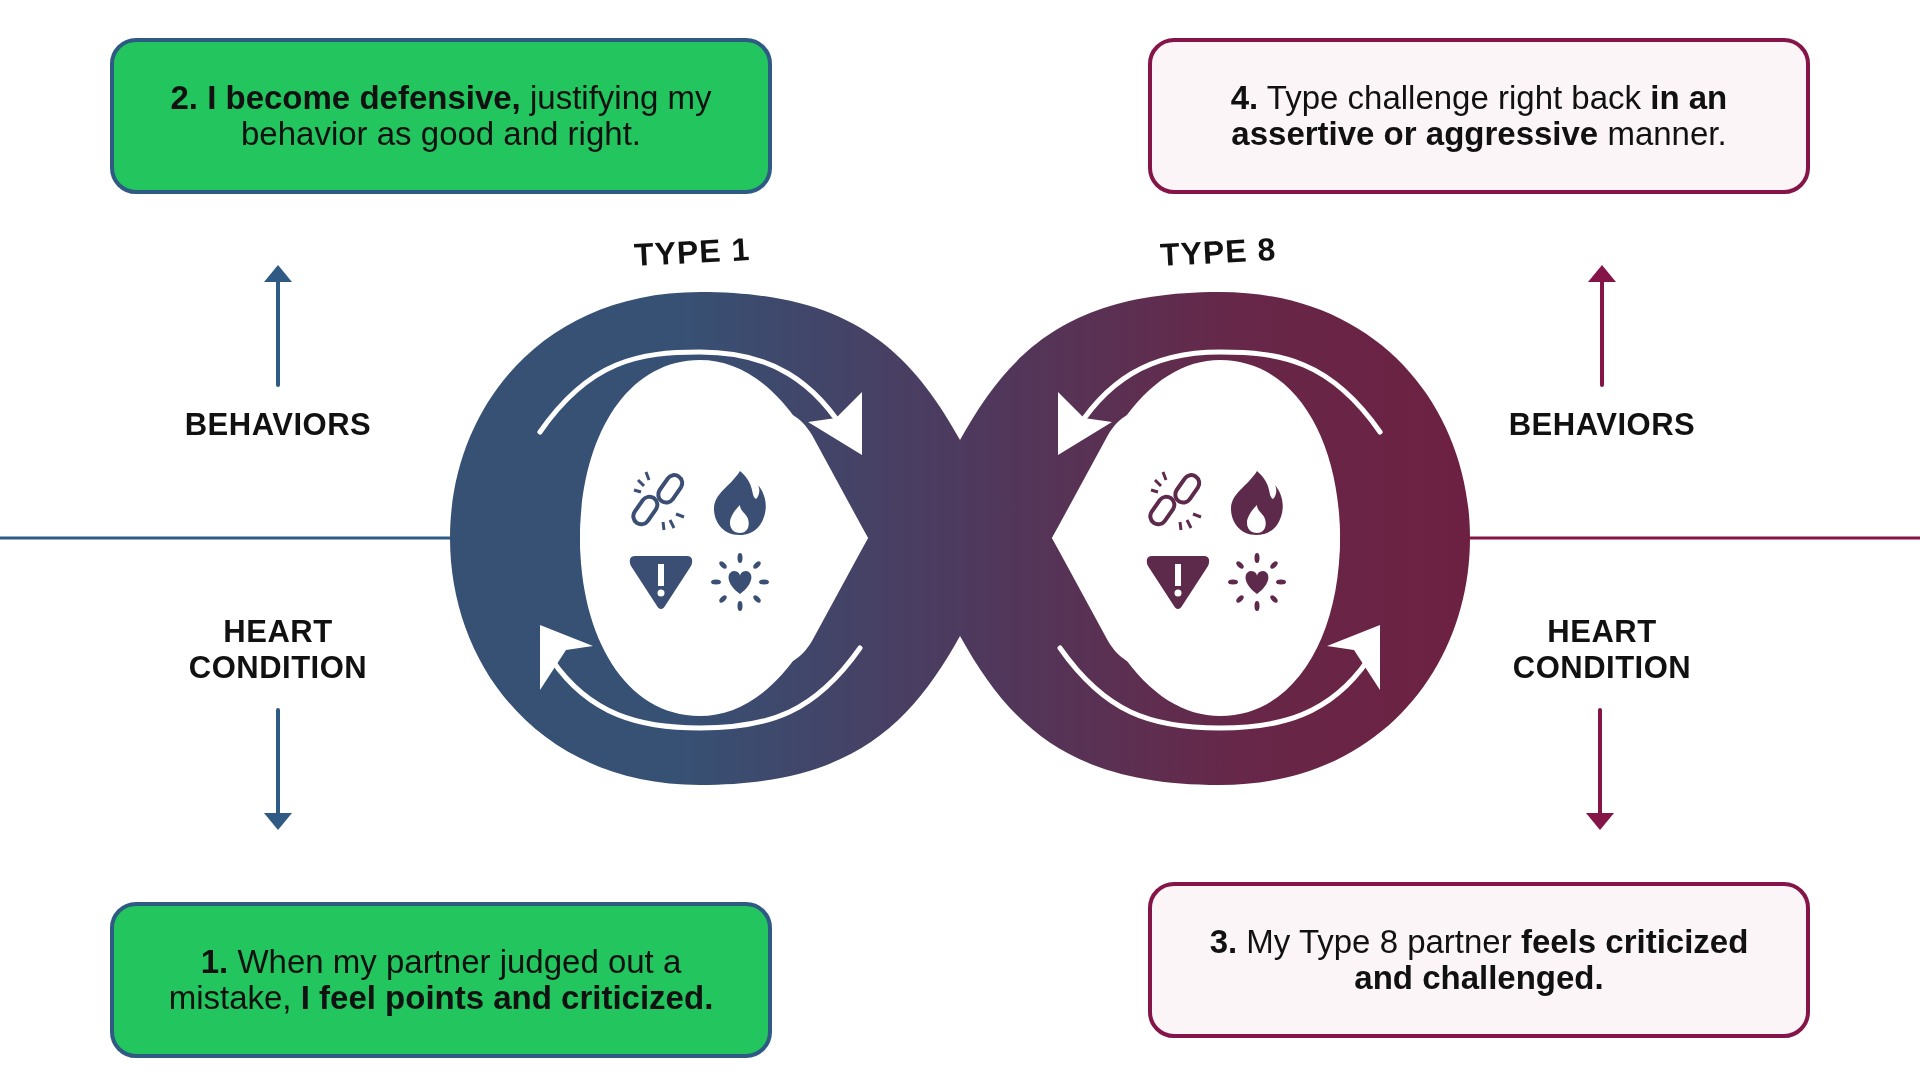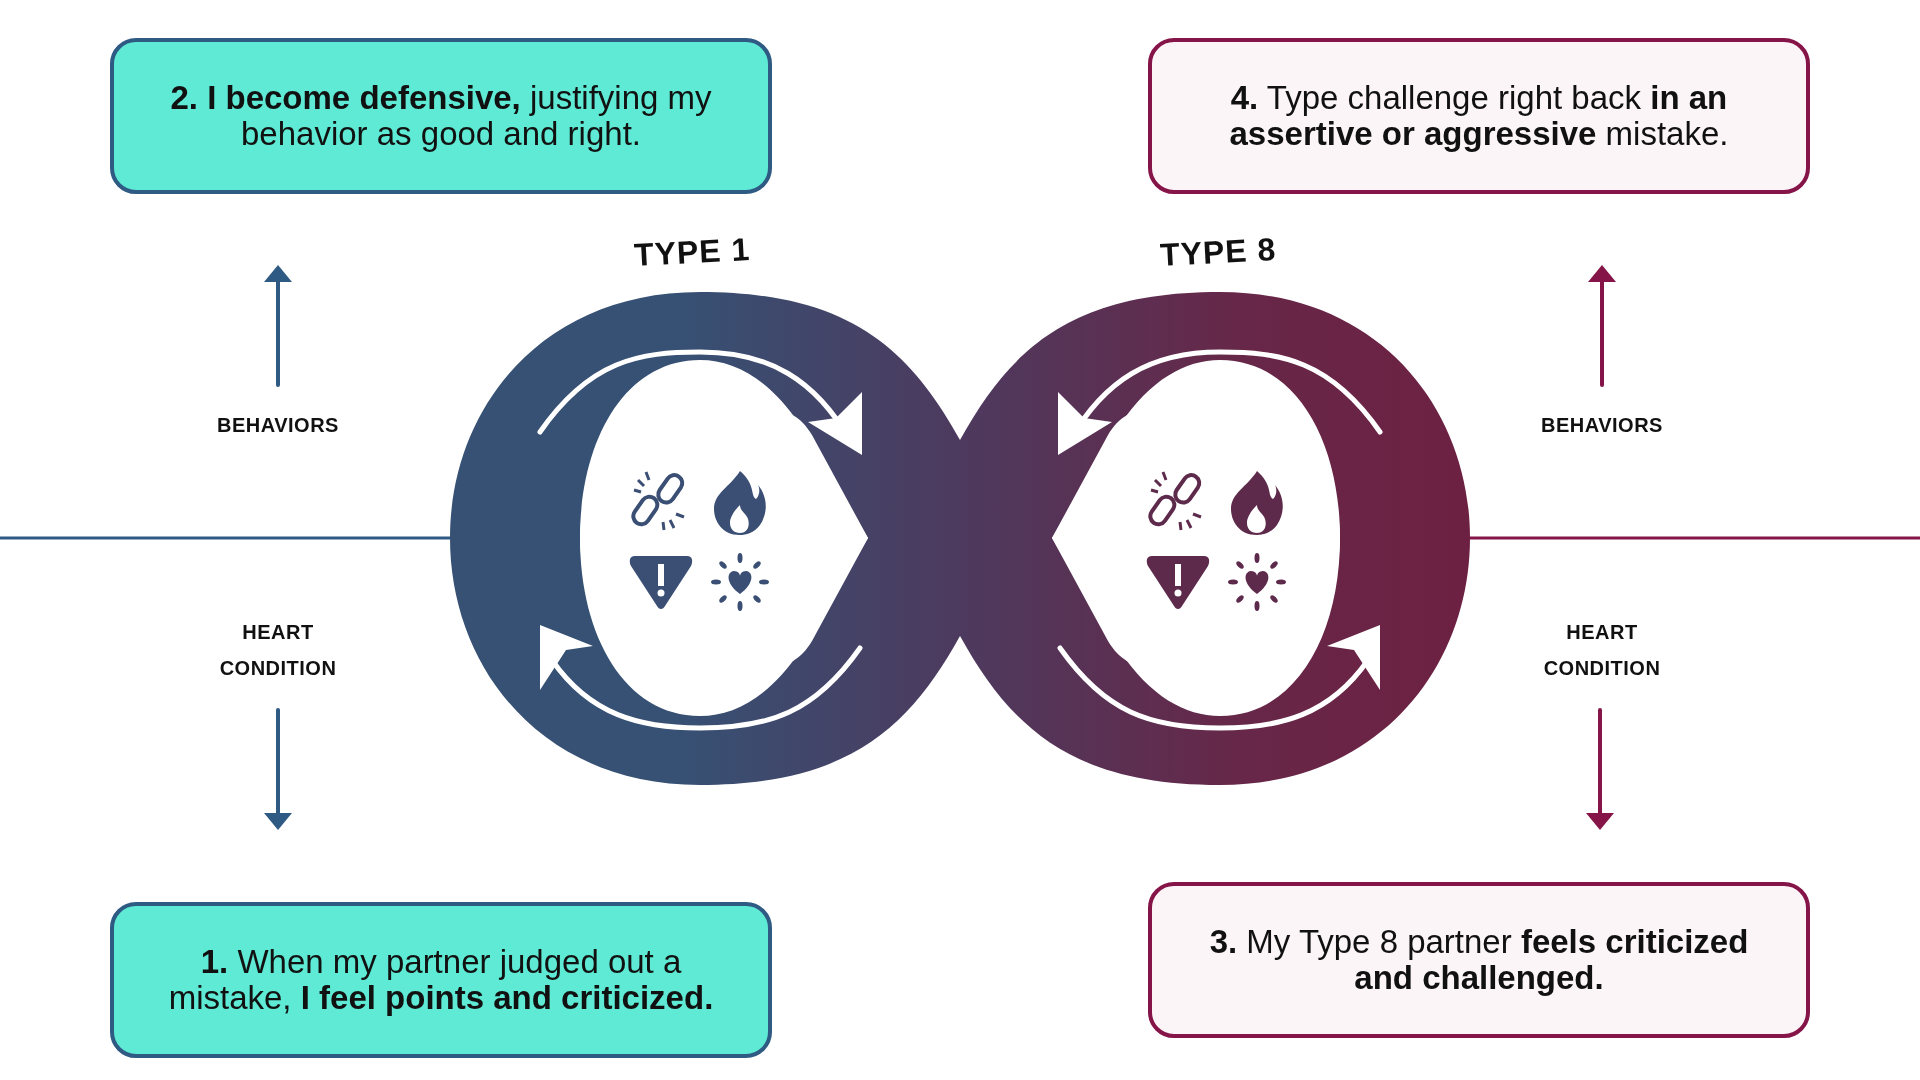--- a/index.html
+++ b/index.html
@@ -2,29 +2,29 @@
 <html><head>
   <meta charset="utf-8">
   <style>
     html, body { margin: 0; padding: 0; background: #ffffff; }
     body { width: 1920px; height: 1080px; position: relative; overflow: hidden; font-family: "Liberation Sans", "DejaVu Sans", sans-serif; color: #111; }
     .box {
       position: absolute; box-sizing: border-box; width: 662px; height: 156px;
       border-radius: 26px; border: 4px solid; display: flex; align-items: center; justify-content: center;
       text-align: center; font-size: 33px; line-height: 36px; padding: 0 50px;
     }
-    .box.blue { border-color: #2e5a83; background: #5eead4; }
+    .box.blue { border-color: #2e5a83; background: #22c55e; }
     .box.red { border-color: #851548; background: #fcf5f8; }
     .box b { font-weight: 700; }
     .box-text { display: block; }
     #box-tl { left: 110px; top: 38px; }
     #box-tr { left: 1148px; top: 38px; }
     #box-bl { left: 110px; top: 902px; }
     #box-br { left: 1148px; top: 882px; }
-    .side-label { position: absolute; width: 300px; text-align: center; font-weight: 700; font-size: 20px; line-height: 36px; letter-spacing: 0.5px; color: #111; }
+    .side-label { position: absolute; width: 300px; text-align: center; font-weight: 700; font-size: 31px; line-height: 36px; letter-spacing: 0.5px; color: #111; }
     #lbl-beh-l { left: 128px; top: 407px; }
     #lbl-heart-l { left: 128px; top: 614px; }
     #lbl-beh-r { left: 1452px; top: 407px; }
     #lbl-heart-r { left: 1452px; top: 614px; }
     .type-label { position: absolute; font-weight: 700; font-size: 32px; color: #111; letter-spacing: 1px; }
     #type1 { left: 634px; top: 234px; transform: rotate(-3deg); }
     #type8 { left: 1160px; top: 234px; transform: rotate(-3deg); }
     svg.diagram { position: absolute; left: 0; top: 0; }
   </style>
 </head>
@@ -185,21 +185,21 @@
 <div id="lbl-heart-r" class="side-label">
   <div>HEART</div>
   <div>CONDITION</div>
 </div>
 
 <div id="box-tl" class="box blue">
   <span class="box-text"><b>2. I become defensive,</b><span> justifying my behavior as good and right.</span></span>
 </div>
 
 <div id="box-tr" class="box red">
-  <span class="box-text"><b>4.</b><span> Type challenge right back </span><b>in an assertive or aggressive</b><span> mistake.</span></span>
+  <span class="box-text"><b>4.</b><span> Type challenge right back </span><b>in an assertive or aggressive</b><span> manner.</span></span>
 </div>
 
 <div id="box-bl" class="box blue">
   <span class="box-text"><b>1.</b><span> When my partner judged out a mistake, </span><b>I feel points and criticized.</b></span>
 </div>
 
 <div id="box-br" class="box red">
   <span class="box-text"><b>3.</b><span> My Type 8 partner </span><b>feels criticized and challenged.</b></span>
 </div>
 

